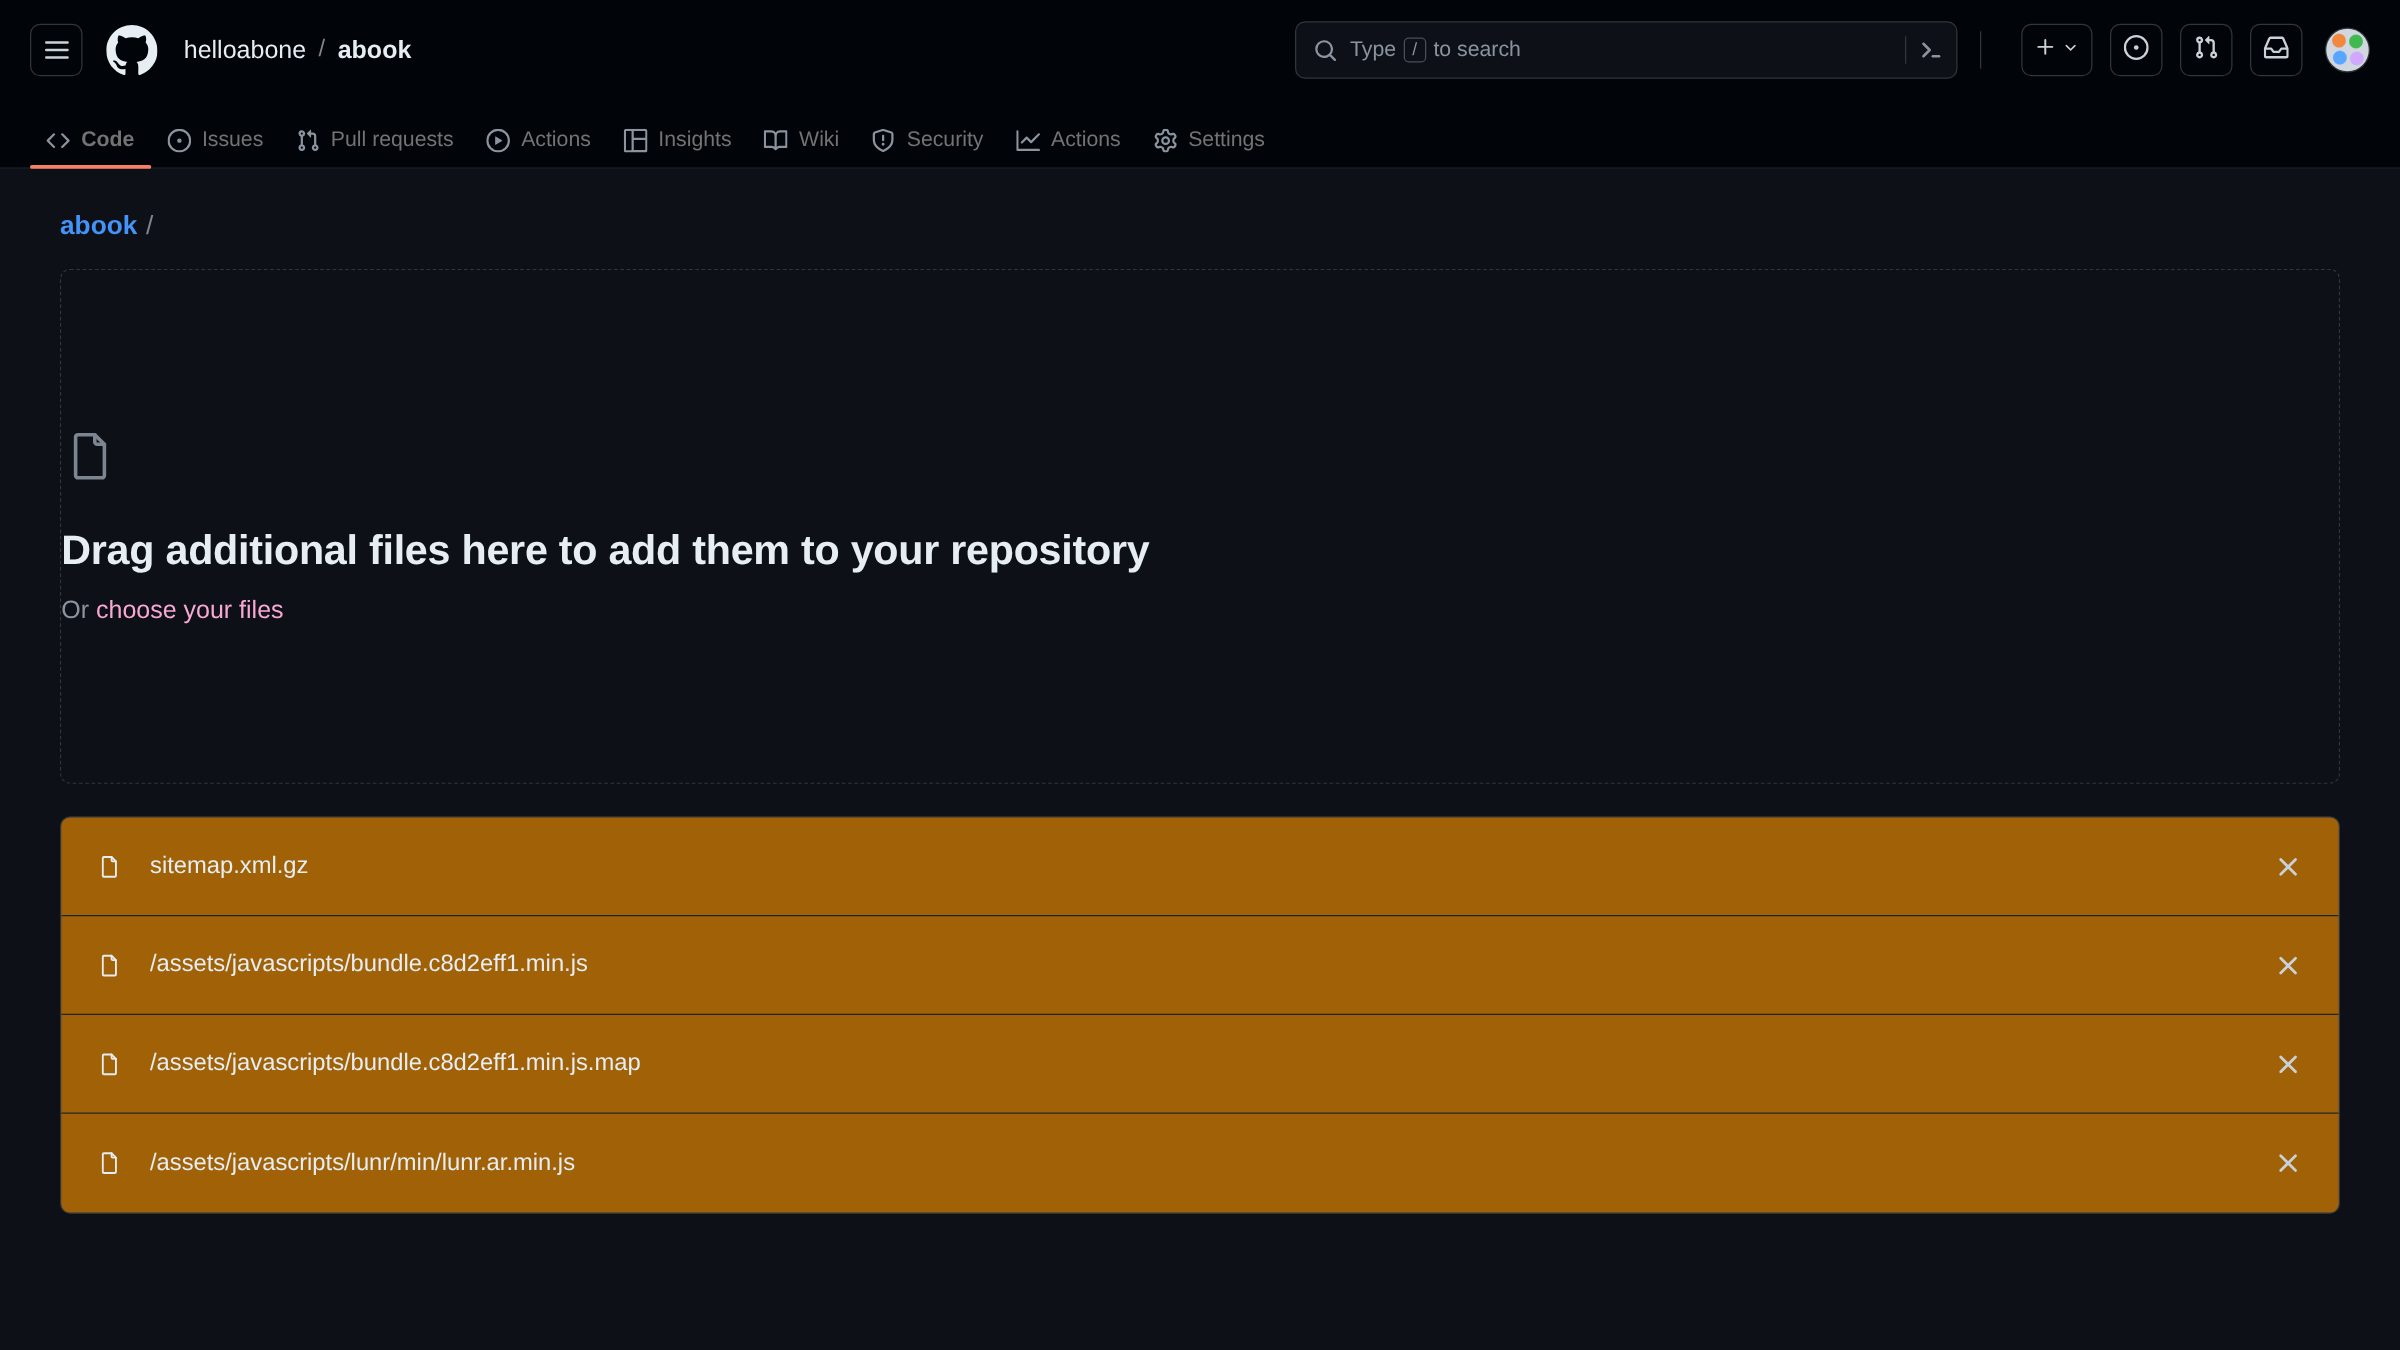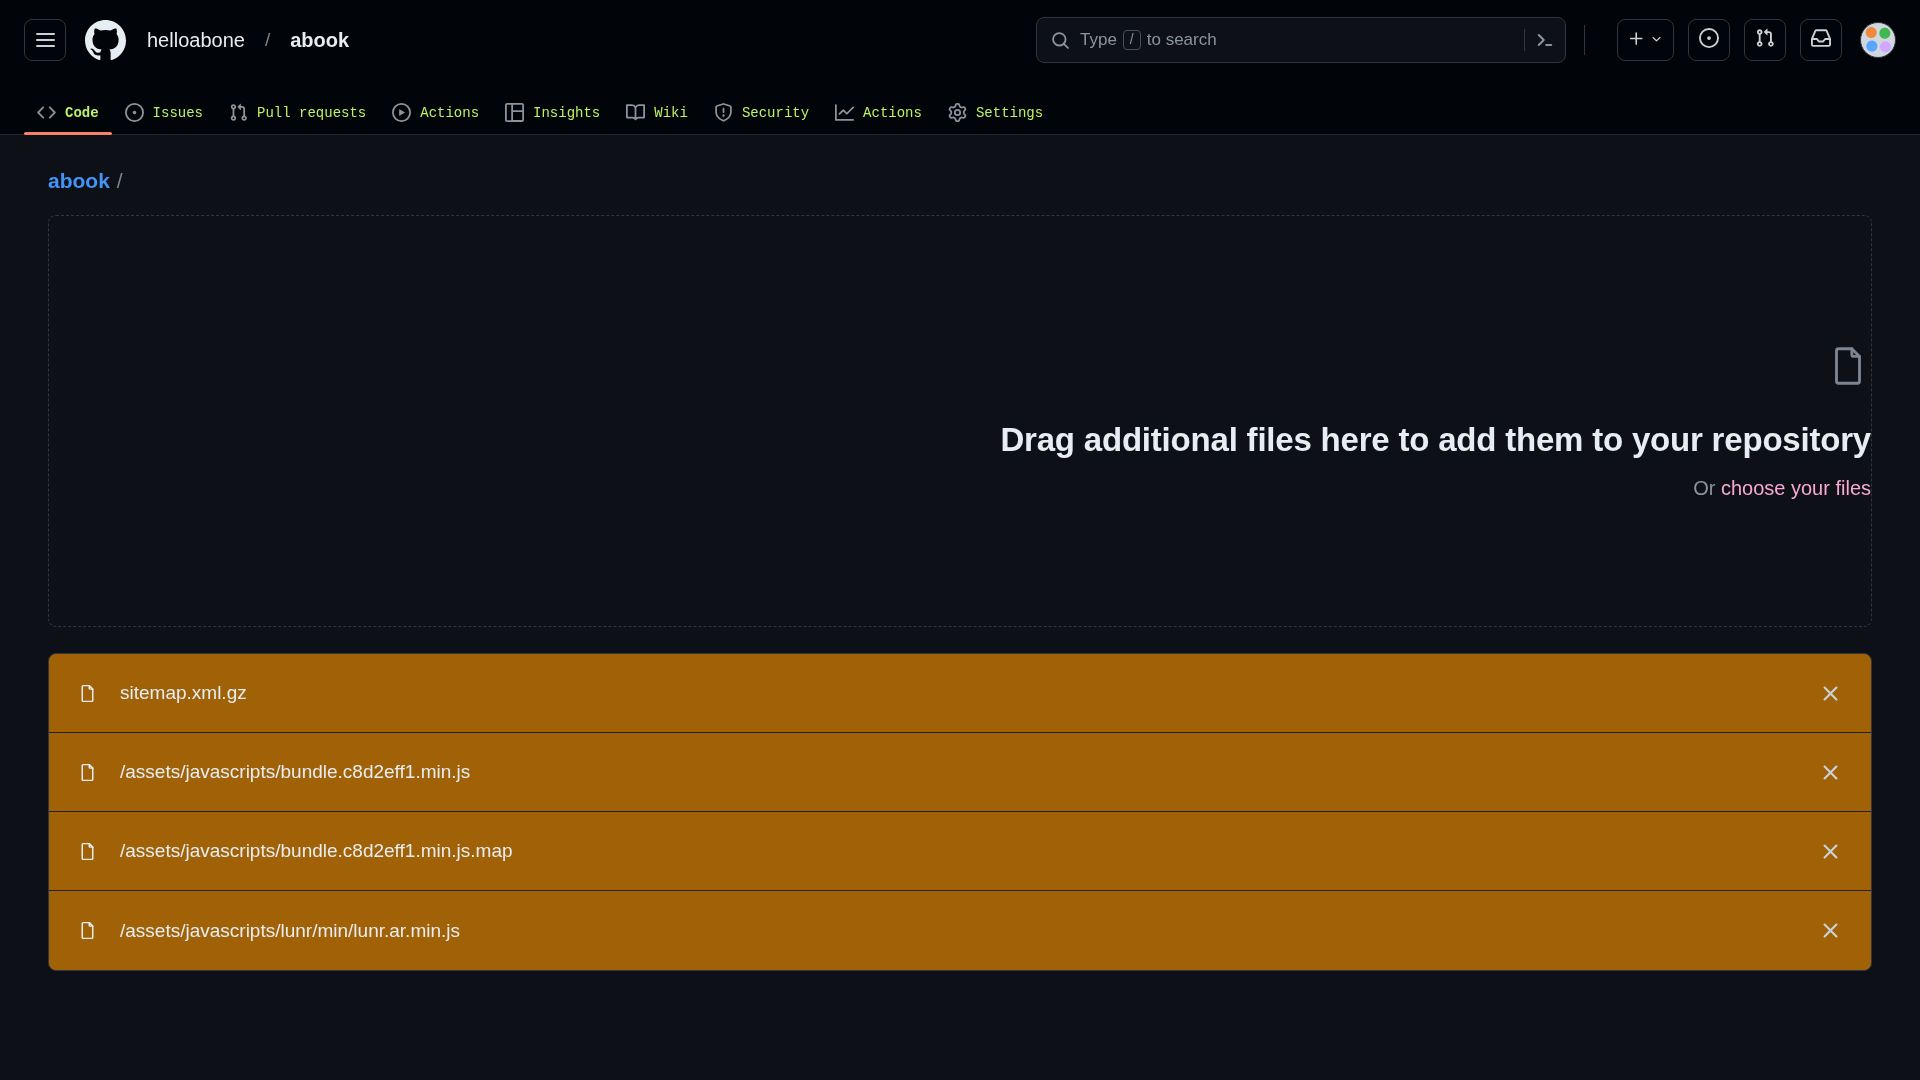--- a/index.html
+++ b/index.html
@@ -32,21 +32,21 @@
     background: transparent;
     flex: none;
   }
   .hamburger-btn span {
     display: block; width: 19px; height: 2px;
     background: #c9d1d9; border-radius: 1px;
   }
   .gh-logo { margin-left: 19px; flex: none; display: flex; align-items: center; }
   .breadcrumb-top {
     margin-left: 21px;
-    display: flex; align-items: center; gap: 20px;
+    display: flex; align-items: center; gap: 10px;
     font-size: 20px;
     white-space: nowrap;
   }
   .bc-owner { color: #e6edf3; cursor: pointer; }
   .bc-sep { color: #7d8590; font-size: 19px; }
   .bc-repo { color: #e6edf3; font-weight: bold; cursor: pointer; }
 
   .header-spacer { flex: 1 1 auto; }
 
   .search-box {
@@ -117,26 +117,25 @@
     background: #010409;
     display: flex;
     align-items: flex-end;
     padding: 0 24px;
     gap: 0;
     border-bottom: 1px solid #21262d;
   }
   .nav-item {
     display: flex; align-items: center; gap: 9px;
     padding: 0 13px 12px 13px;
-    font-size: 14px;
-    color: #bef264;
+    font-size: 17px;
+    color: #737373;
     cursor: pointer;
     position: relative;
     white-space: nowrap;
-    font-family: Liberation Mono, monospace;
   }
   .nav-item .nav-ico { color: #8b949e; display: flex; align-items: center; flex: none; }
   .nav-item.active { font-weight: bold; }
   .nav-item.active::after {
     content: "";
     position: absolute;
     left: 0; right: 0; bottom: -1px;
     height: 3px;
     background: #f78166;
     border-radius: 6px;
@@ -151,21 +150,21 @@
   }
   .path-link { color: #4493f8; cursor: pointer; font-weight: bold; }
   .path-slash { color: #7d8590; }
 
   .dropzone {
     border: 1px dashed #30363d;
     border-radius: 8px;
     height: 412px;
     display: flex;
     flex-direction: column;
-    align-items: flex-end;
+    align-items: flex-start;
     justify-content: center;
     background: #0d1117;
   }
   .dz-icon { color: #7d8590; margin-bottom: 28px; }
   .dz-title {
     font-size: 33px;
     font-weight: bold;
     color: #e6edf3;
     letter-spacing: -0.2px;
     margin-bottom: 18px;

